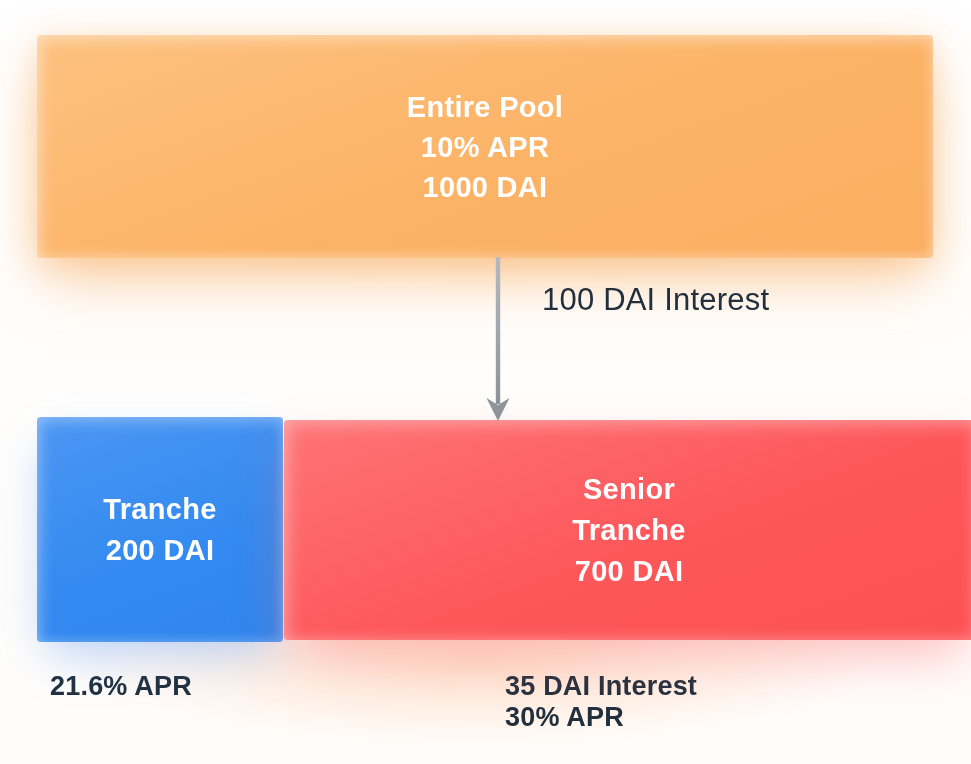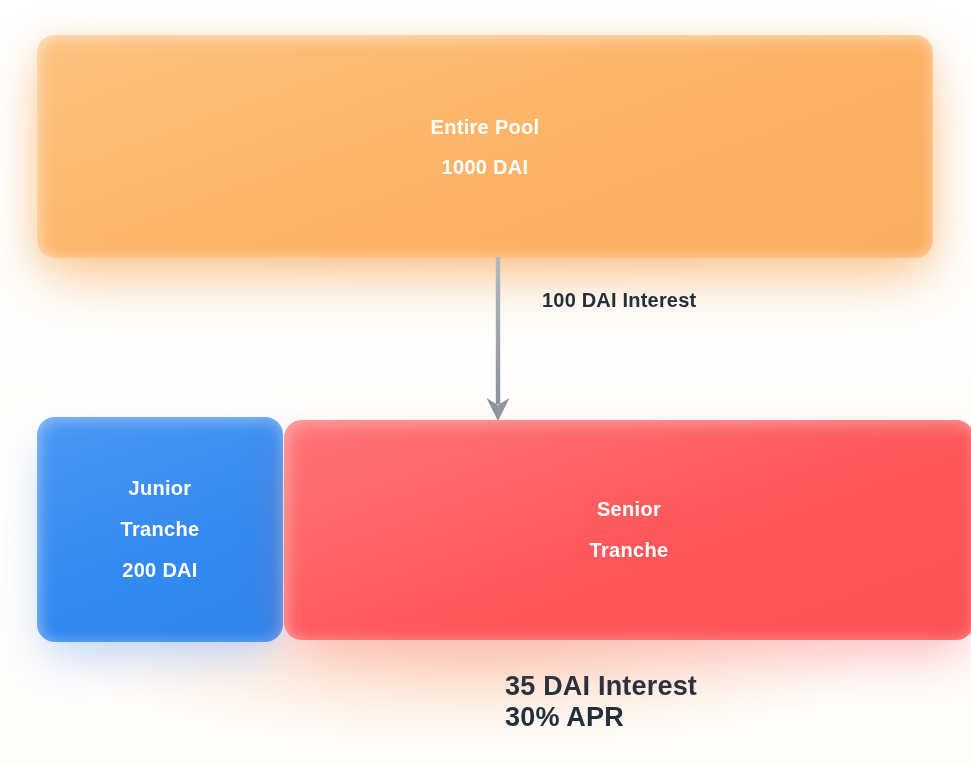--- a/index.html
+++ b/index.html
@@ -13,29 +13,29 @@
     height: 764px;
     overflow: hidden;
     font-family: "Liberation Sans", sans-serif;
     background:
       radial-gradient(58% 24% at 50% 21%, rgba(251,176,104,0.22), rgba(251,176,104,0) 72%),
       radial-gradient(56% 15% at 49% 87%, rgba(251,170,110,0.30), rgba(251,170,110,0) 74%),
       linear-gradient(180deg, #ffffff 0%, #fffdfb 100%);
   }
   .box {
     position: absolute;
-    border-radius: 18px;
+    border-radius: 4px;
     display: flex;
     flex-direction: column;
     justify-content: center;
     align-items: center;
     text-align: center;
     color: #ffffff;
     font-weight: 700;
-    font-size: 20px;
+    font-size: 29px;
     letter-spacing: 0.3px;
   }
   .box .bline { line-height: 41px; }
   .pool-box {
     left: 37px; top: 35px;
     width: 896px; height: 223px;
     background: linear-gradient(160deg, #fdc17f 0%, #fcb366 55%, #fbae60 100%);
     box-shadow:
       0 26px 58px -8px rgba(248,158,66,0.50),
       0 6px 32px rgba(250,170,90,0.30),
@@ -64,22 +64,22 @@
       inset -2px -3px 12px rgba(255,255,255,0.12);
   }
   .flow-arrow {
     position: absolute;
     left: 483px; top: 257px;
     z-index: 3;
   }
   .flow-label {
     position: absolute;
     left: 542px; top: 283px;
-    font-size: 20px;
-    font-weight: 700;
+    font-size: 31px;
+    font-weight: 400;
     line-height: 34px;
     letter-spacing: 0.2px;
     color: #22303e;
     white-space: nowrap;
   }
   .stats {
     position: absolute;
     font-size: 27px;
     font-weight: 700;
     line-height: 31px;
@@ -90,48 +90,50 @@
   .junior-stats { left: 50px; top: 671px; }
   .senior-stats { left: 505px; top: 671px; }
 </style>
 </head>
 <body>
 
 <div class="canvas">
 
   <div class="box pool-box">
     <div class="bline">Entire Pool</div>
+    <div class="bline">10% APR</div>
     <div class="bline">1000 DAI</div>
   </div>
 
   <svg class="flow-arrow" width="30" height="166" viewBox="0 0 30 166">
     <defs>
       <linearGradient id="arrowGrad" x1="0" y1="0" x2="0" y2="1">
         <stop offset="0" stop-color="#b5b9bf"></stop>
         <stop offset="1" stop-color="#8d929a"></stop>
       </linearGradient>
     </defs>
     <rect x="12.8" y="0" width="4.4" height="147" fill="url(#arrowGrad)"></rect>
     <path d="M3.5 141 L15 164 L26.5 141 L15 148 Z" fill="#8f949b"></path>
   </svg>
 
   <div class="flow-label">100 DAI Interest</div>
 
   <div class="box junior-box">
-    <div class="bline">Junior</div>
     <div class="bline">Tranche</div>
     <div class="bline">200 DAI</div>
   </div>
 
   <div class="box senior-box">
     <div class="bline">Senior</div>
     <div class="bline">Tranche</div>
+    <div class="bline">700 DAI</div>
   </div>
 
   <div class="stats junior-stats">
+    <div>21.6% APR</div>
   </div>
 
   <div class="stats senior-stats">
     <div>35 DAI Interest</div>
     <div>30% APR</div>
   </div>
 
 </div>
 
 </body></html>

